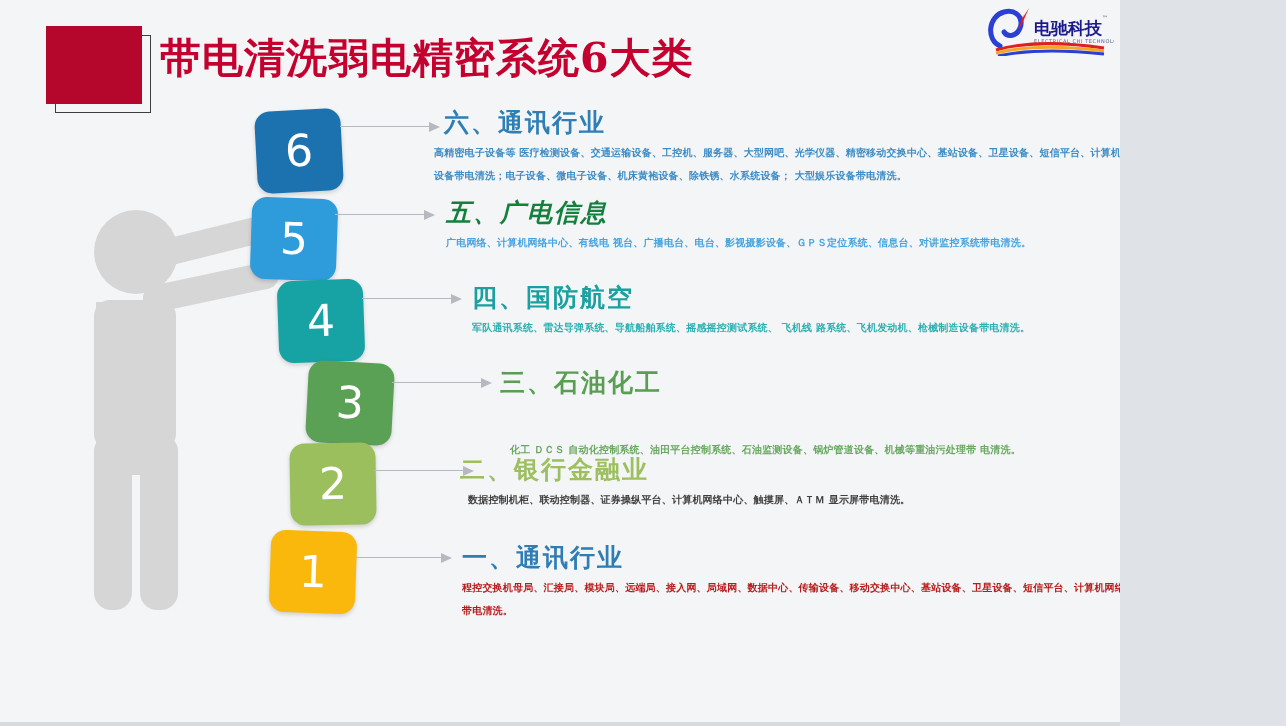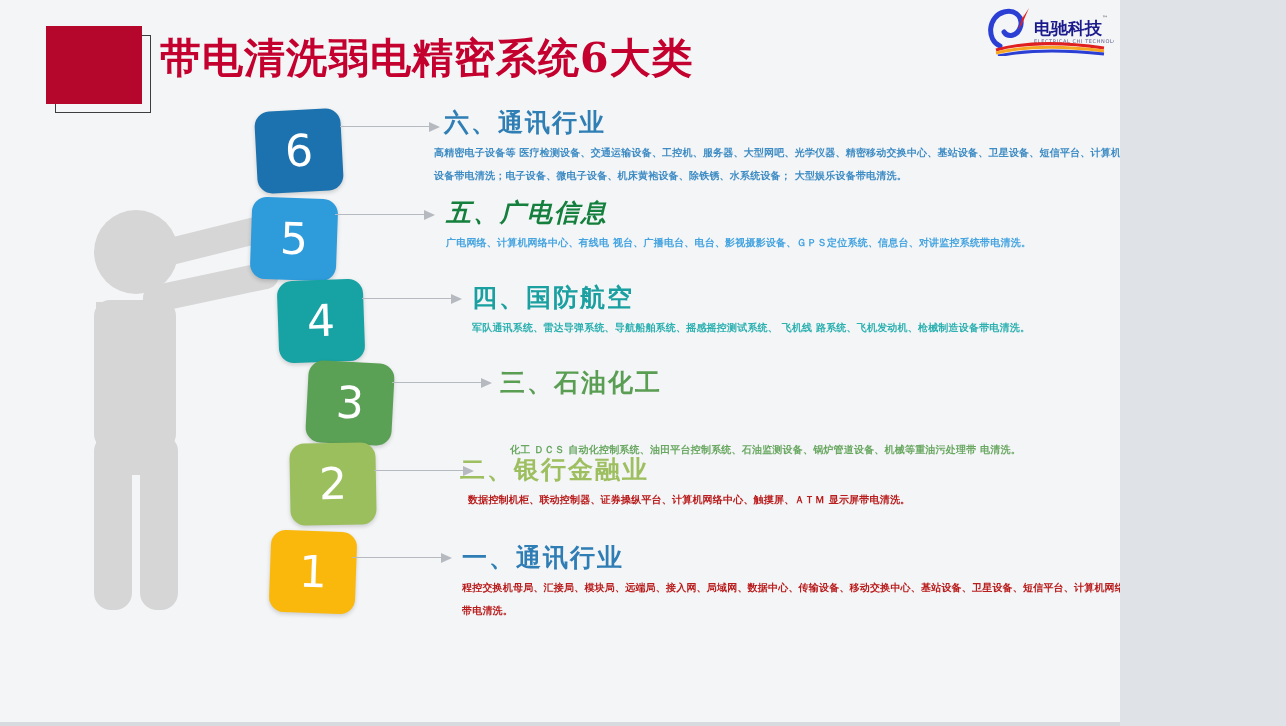--- a/index.html
+++ b/index.html
@@ -238,21 +238,21 @@
     <div class="sec-body" style="color:#2cb0b0; width:715px;">军队通讯系统、雷达导弹系统、导航船舶系统、摇感摇控测试系统、 飞机线 路系统、飞机发动机、枪械制造设备带电清洗。</div>
   </div>
 
   <div class="section" style="left:500px; top:368px; width:695px;">
     <div class="sec-head" style="color:#5a9e54;">三、石油化工</div>
     <div class="sec-body" style="color:#6aa862; width:685px; padding-left:10px;margin-top:40px;">化工 ＤＣＳ 自动化控制系统、油田平台控制系统、石油监测设备、锅炉管道设备、机械等重油污处理带 电清洗。</div>
   </div>
 
   <div class="section" style="left:460px; top:455px; width:700px;">
     <div class="sec-head" style="color:#9dbf60;">二、银行金融业</div>
-    <div class="sec-body" style="color:#b91c1c; width:640px; padding-left:8px;">数据控制机柜、联动控制器、证券操纵平台、计算机网络中心、触摸屏、ＡＴＭ 显示屏带电清洗。</div>
+    <div class="sec-body" style="color:#404040; width:640px; padding-left:8px;">数据控制机柜、联动控制器、证券操纵平台、计算机网络中心、触摸屏、ＡＴＭ 显示屏带电清洗。</div>
   </div>
 
   <div class="section" style="left:462px; top:543px; width:730px;">
     <div class="sec-head" style="color:#2e7db5;font-family:Liberation Serif, serif;">一、通讯行业</div>
     <div class="sec-body" style="color:#b91c1c; width:710px;">程控交换机母局、汇接局、模块局、远端局、接入网、局域网、数据中心、传输设备、移动交换中心、基站设备、卫星设备、短信平台、计算机网络中心设备带电清洗。</div>
   </div>
 
 </div>
 
 </body></html>

